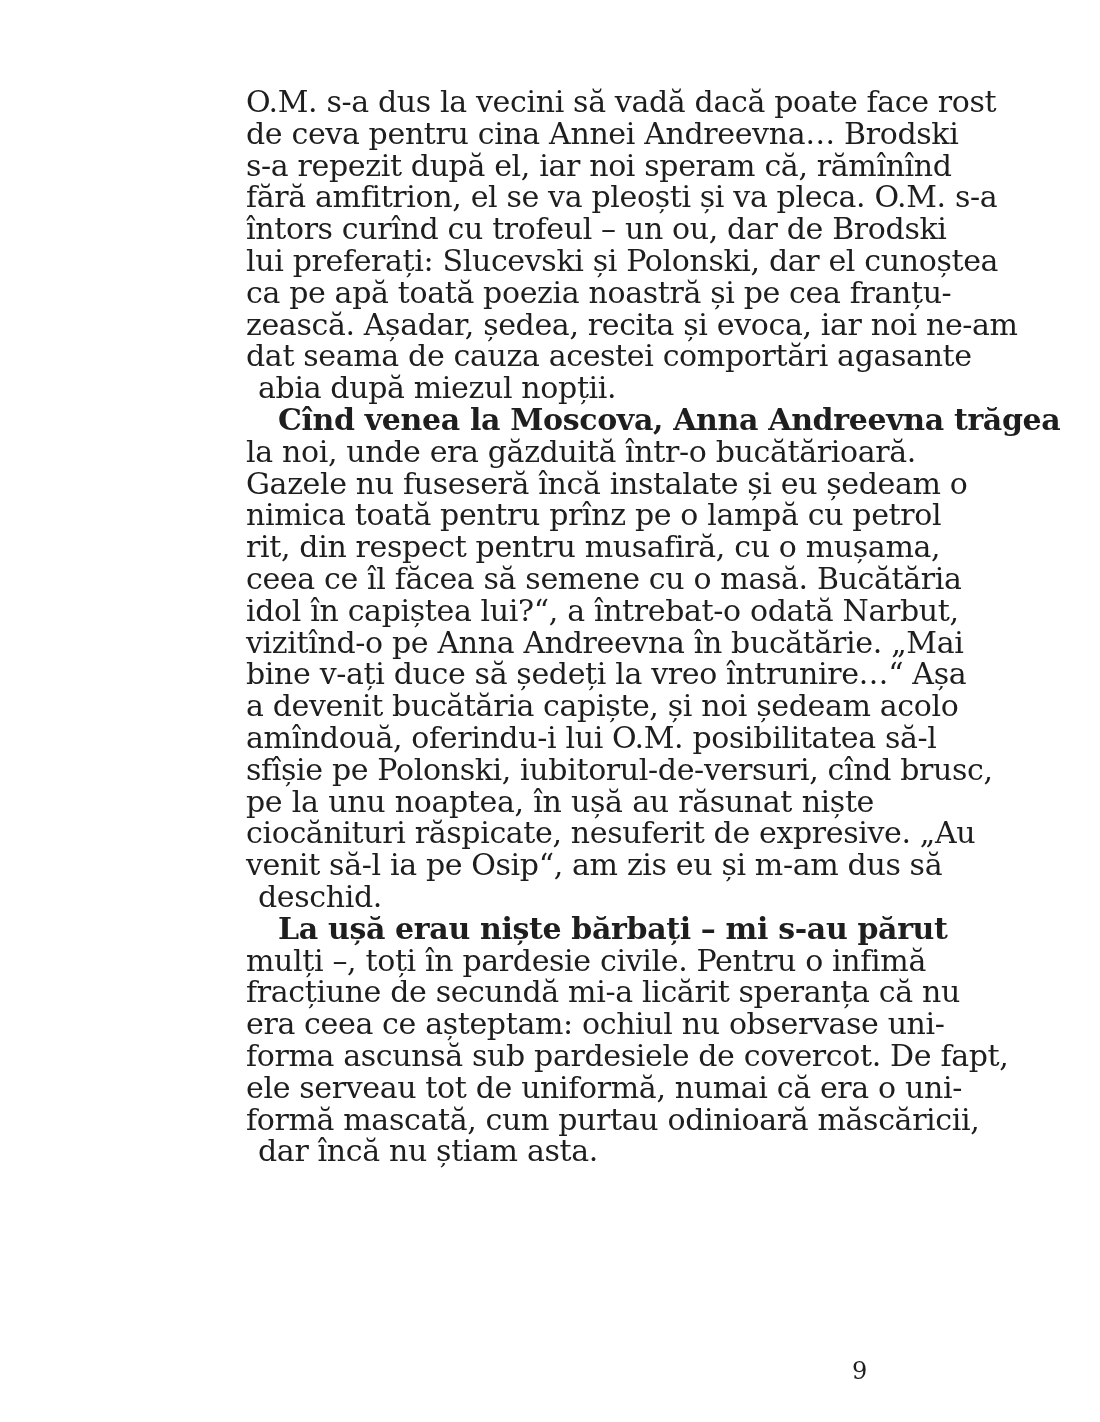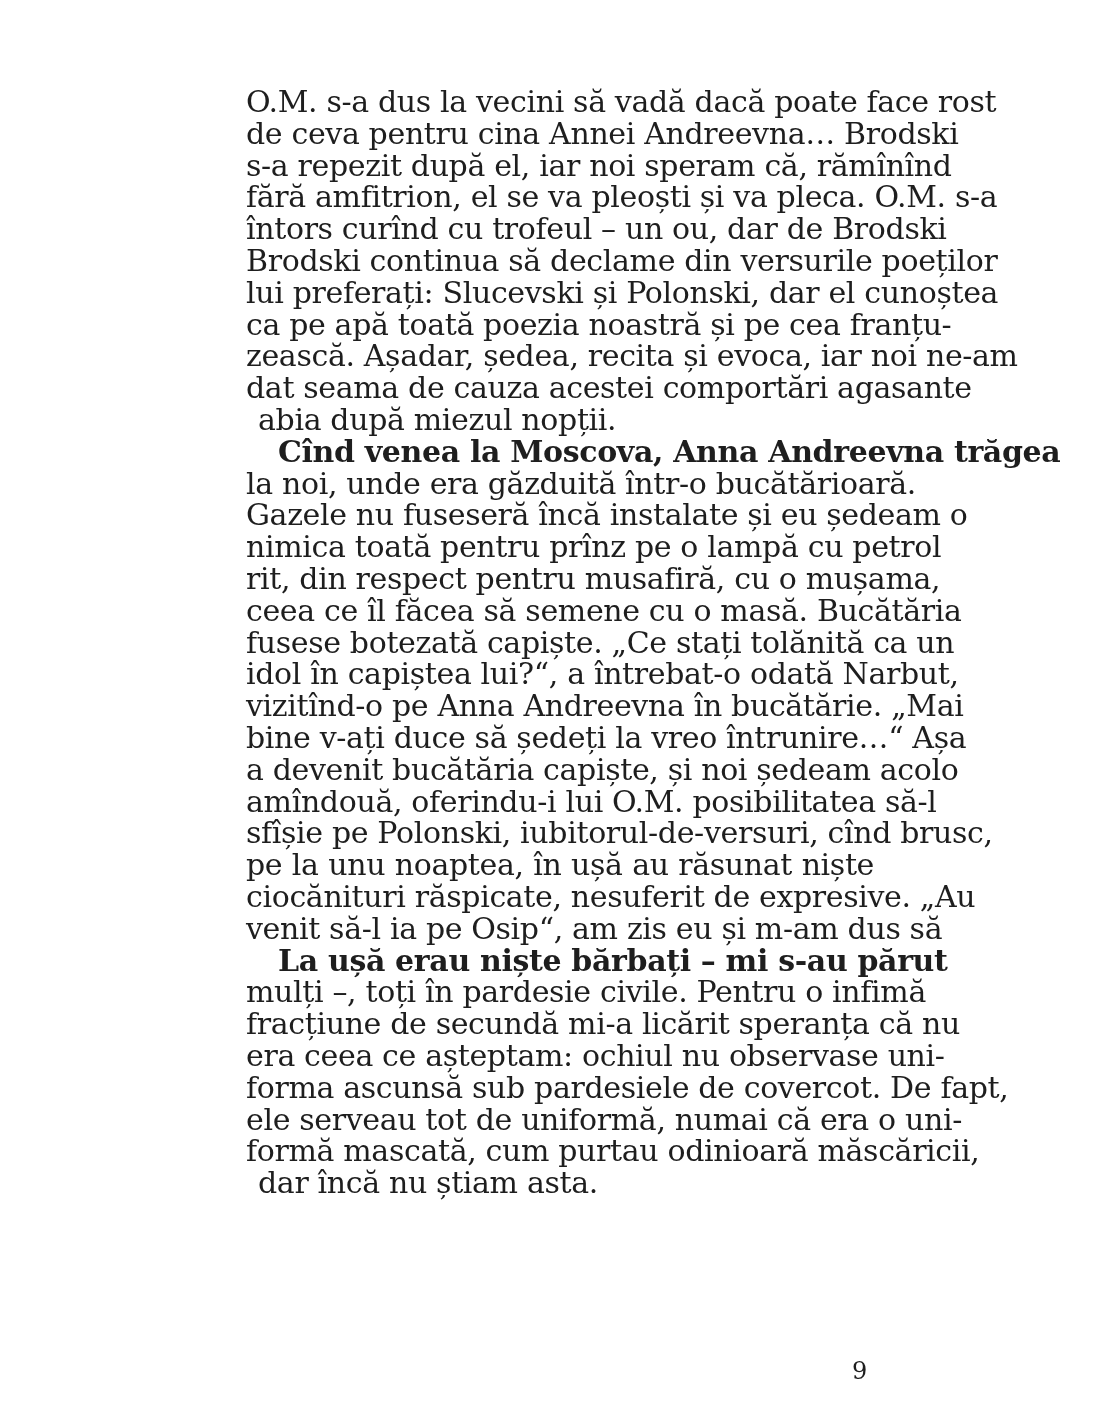--- a/index.html
+++ b/index.html
@@ -55,45 +55,44 @@
 </head>
 <body>
 
 <div class="page">
   <div class="paragraph">
     <span class="line">O.M. s-a dus la vecini să vadă dacă poate face rost</span>
     <span class="line">de ceva pentru cina Annei Andreevna… Brodski</span>
     <span class="line">s-a repezit după el, iar noi speram că, rămînînd</span>
     <span class="line">fără amfitrion, el se va pleoști și va pleca. O.M. s-a</span>
     <span class="line">întors curînd cu trofeul – un ou, dar de Brodski</span>
-    <span class="line">Brodski continua să declame din versurile poeților</span>
     <span class="line">lui preferați: Slucevski și Polonski, dar el cunoștea</span>
     <span class="line">ca pe apă toată poezia noastră și pe cea franțu-</span>
     <span class="line">zească. Așadar, ședea, recita și evoca, iar noi ne-am</span>
     <span class="line">dat seama de cauza acestei comportări agasante</span>
     <span class="line last">abia după miezul nopții.</span>
   </div>
 
   <div class="paragraph">
     <span class="line indent">Cînd venea la Moscova, Anna Andreevna trăgea</span>
     <span class="line">la noi, unde era găzduită într-o bucătărioară.</span>
     <span class="line">Gazele nu fuseseră încă instalate și eu ședeam o</span>
     <span class="line">nimica toată pentru prînz pe o lampă cu petrol</span>
     <span class="line">rit, din respect pentru musafiră, cu o mușama,</span>
     <span class="line">ceea ce îl făcea să semene cu o masă. Bucătăria</span>
-    <span class="line">fusese botezată capiște. „Ce stați tolănită ca un</span>
     <span class="line">idol în capiștea lui?“, a întrebat-o odată Narbut,</span>
     <span class="line">vizitînd-o pe Anna Andreevna în bucătărie. „Mai</span>
     <span class="line">bine v-ați duce să ședeți la vreo întrunire…“ Așa</span>
     <span class="line">a devenit bucătăria capiște, și noi ședeam acolo</span>
     <span class="line">amîndouă, oferindu-i lui O.M. posibilitatea să-l</span>
     <span class="line">sfîșie pe Polonski, iubitorul-de-versuri, cînd brusc,</span>
     <span class="line">pe la unu noaptea, în ușă au răsunat niște</span>
     <span class="line">ciocănituri răspicate, nesuferit de expresive. „Au</span>
     <span class="line">venit să-l ia pe Osip“, am zis eu și m-am dus să</span>
+    <span class="line last">deschid.</span>
   </div>
 
   <div class="paragraph">
     <span class="line indent">La ușă erau niște bărbați – mi s-au părut</span>
     <span class="line">mulți –, toți în pardesie civile. Pentru o infimă</span>
     <span class="line">fracțiune de secundă mi-a licărit speranța că nu</span>
     <span class="line">era ceea ce așteptam: ochiul nu observase uni-</span>
     <span class="line">forma ascunsă sub pardesiele de covercot. De fapt,</span>
     <span class="line">ele serveau tot de uniformă, numai că era o uni-</span>
     <span class="line">formă mascată, cum purtau odinioară măscăricii,</span>

